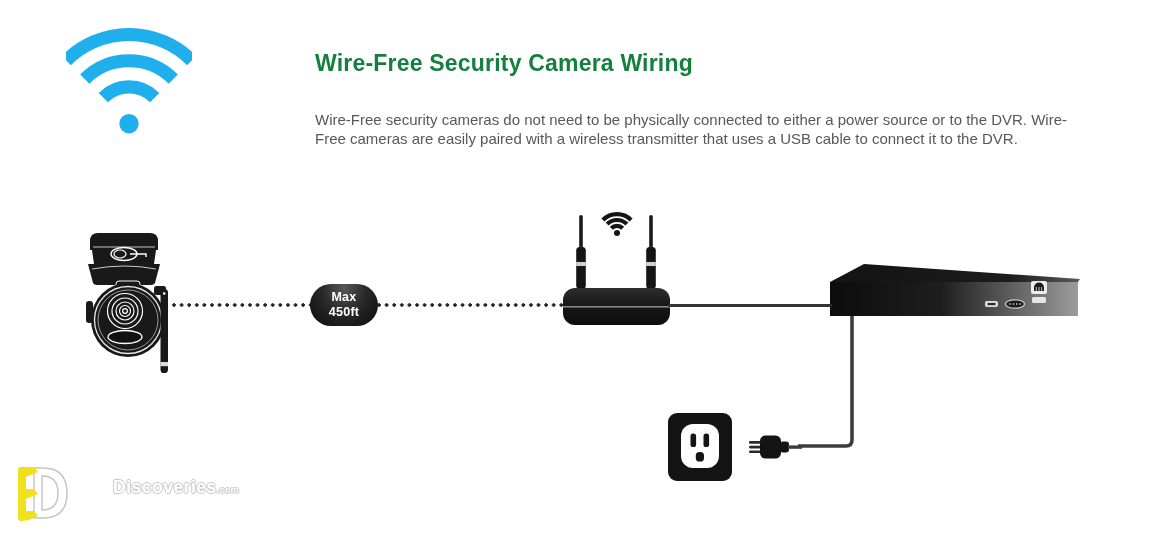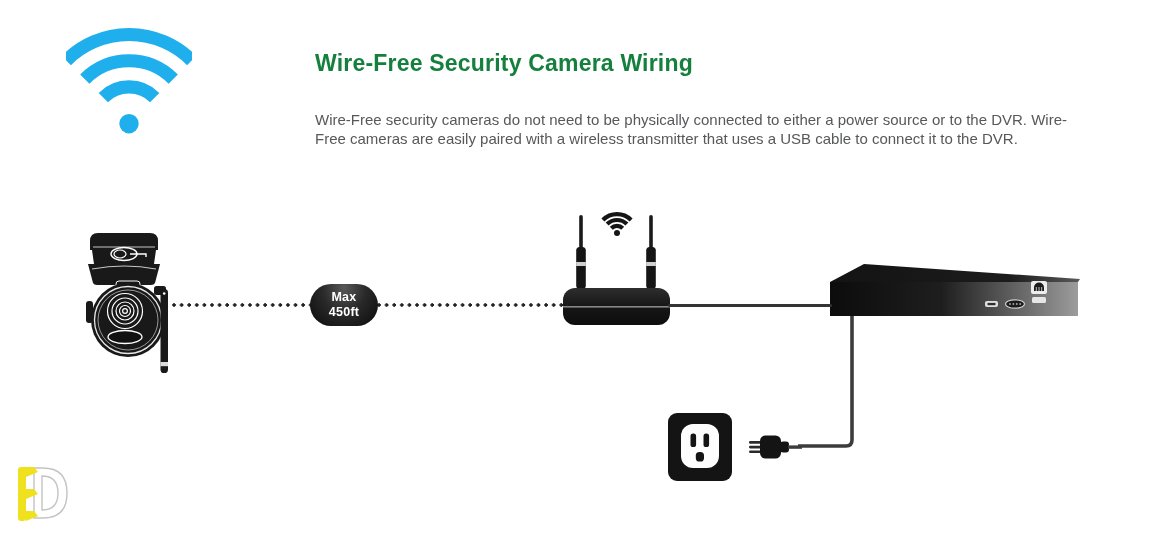--- a/index.html
+++ b/index.html
@@ -217,13 +217,16 @@
 <div class="abs" id="watermark">
   <svg class="abs" style="left:0;top:2px;" width="56" height="60" viewBox="0 0 56 60">
     <path fill-rule="evenodd" d="M21,4 H30 Q54,4 54,29 Q54,54 30,54 H21 Z  M29,12 Q45,12 45,29 Q45,46 29,46 Z" fill="#ffffff" stroke="#c4c4c4" stroke-width="1.4"></path>
     <g fill="#EFE11D">
       <rect x="5" y="3" width="8" height="54" rx="3"></rect>
       <path d="M11,3 H21 L25,8 L13,13 Z"></path>
       <path d="M11,25 H21 L25,30 L13,35 Z"></path>
       <path d="M11,47 H21 L25,52 L13,57 Z"></path>
     </g>
   </svg>
+  <div class="wm-text" id="wm-discoveries">
+    <span>Discoveries</span><span class="suffix">.com</span>
+  </div>
 </div>
 
 </body></html>

